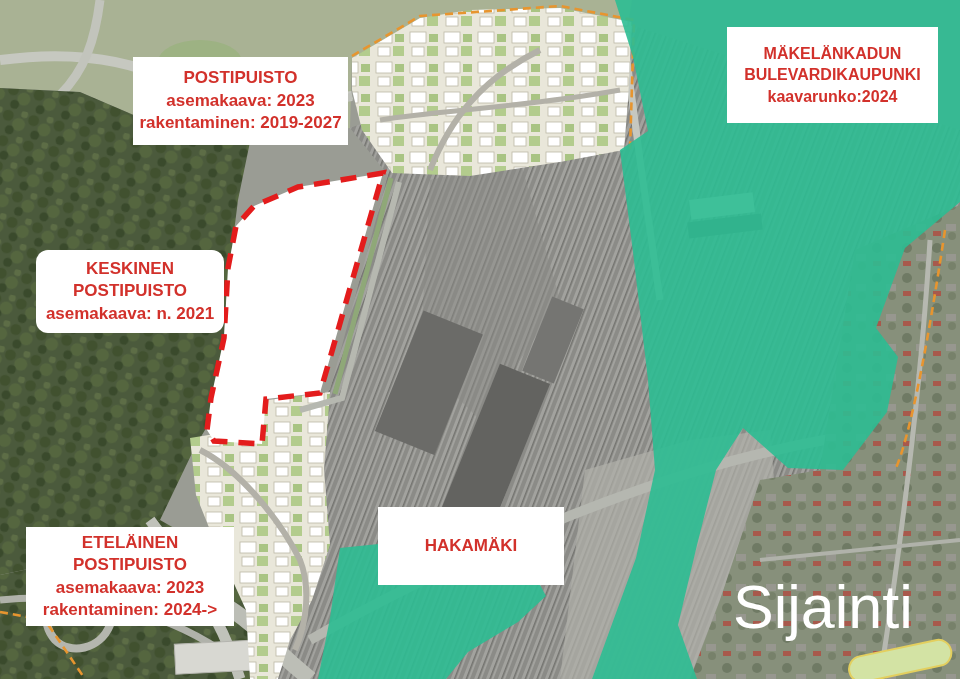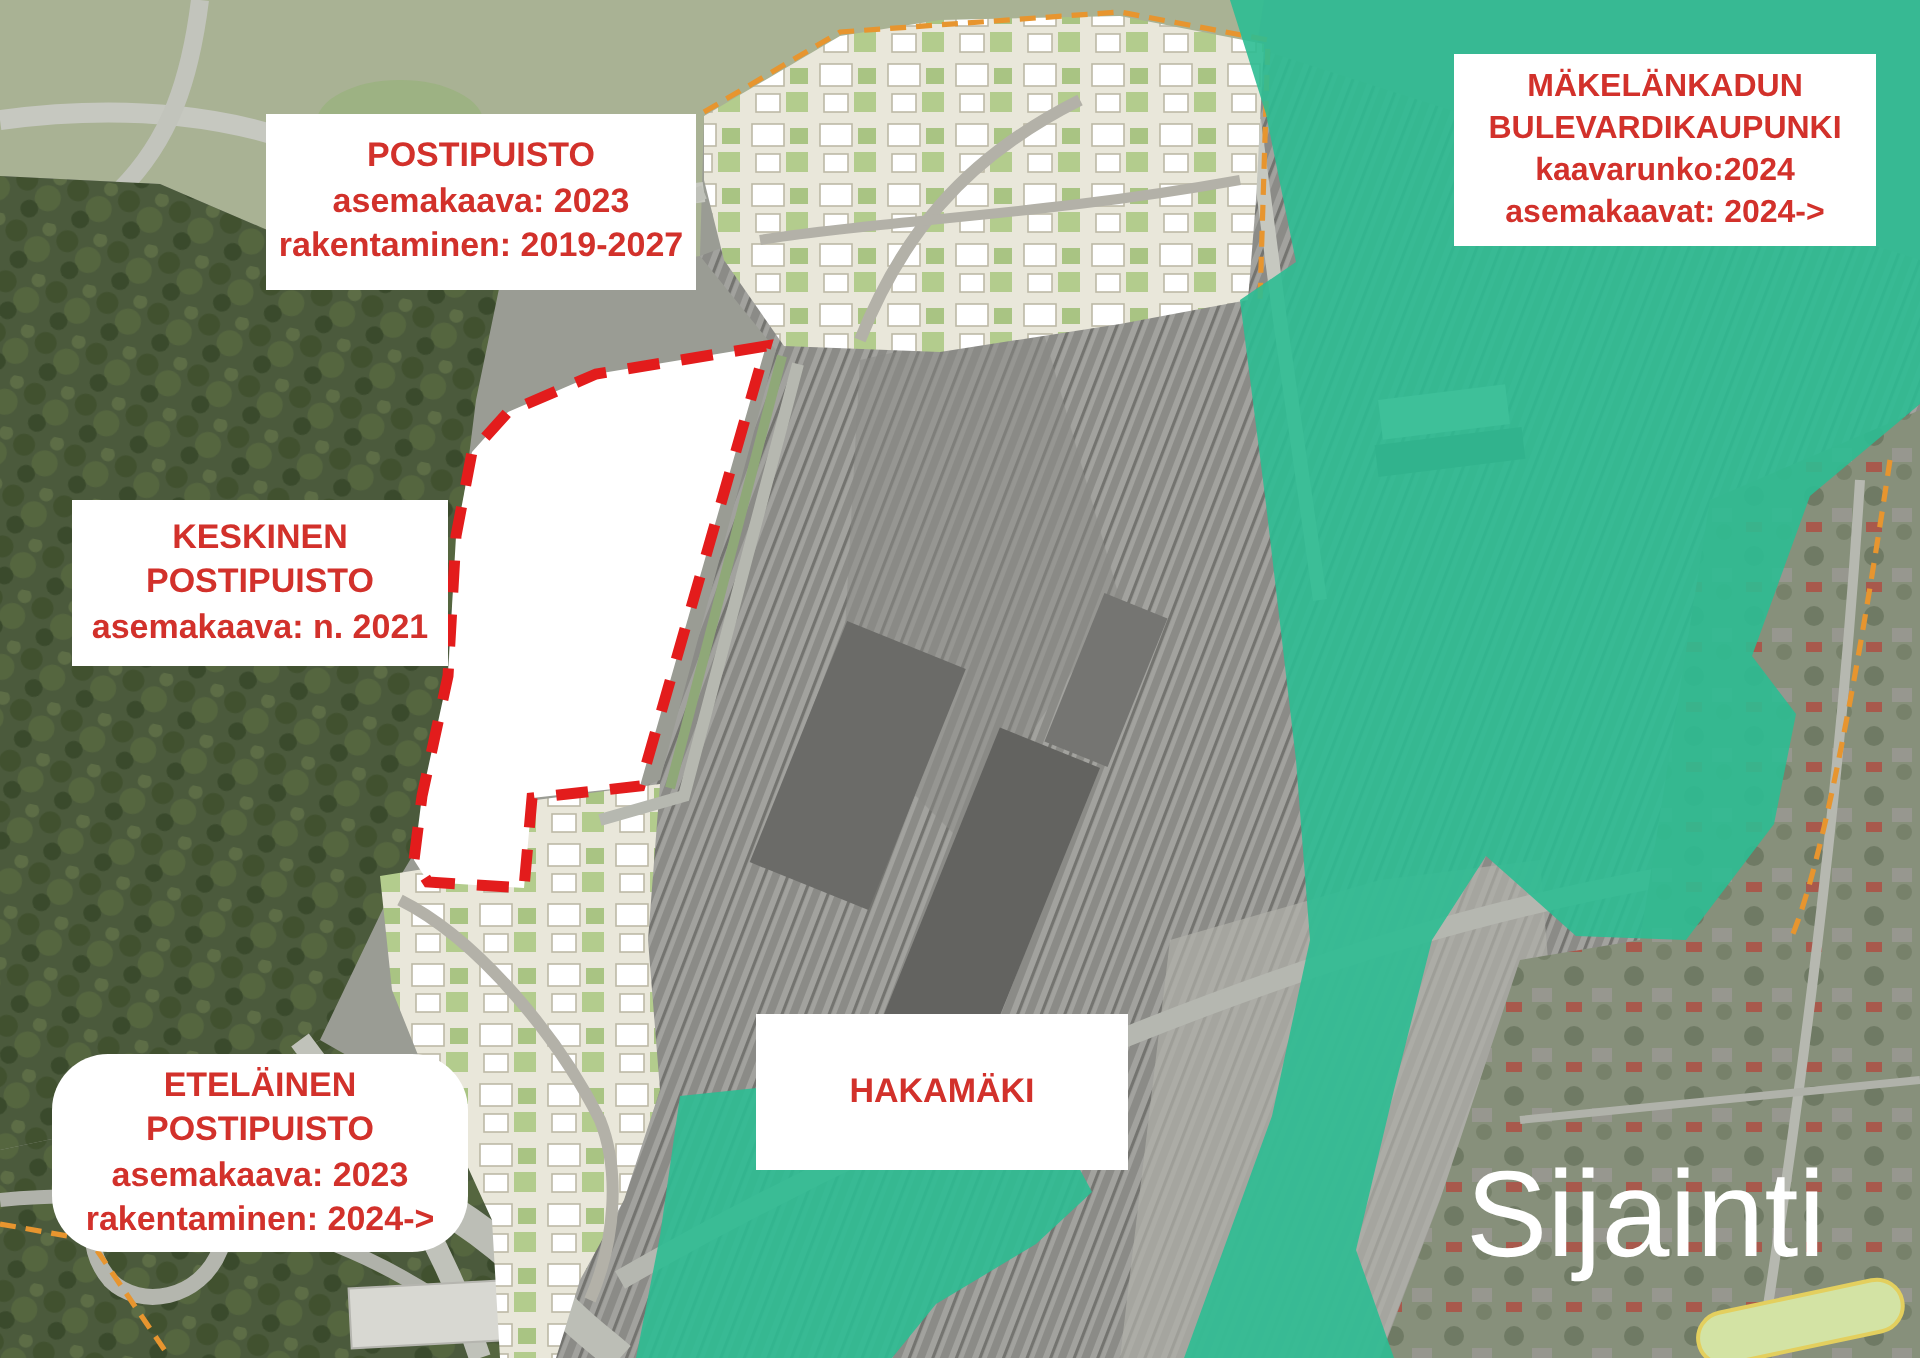--- a/index.html
+++ b/index.html
@@ -11,22 +11,22 @@
   .stage svg{position:absolute;left:0;top:0;}
   .map-label{
     position:absolute;background:#fff;color:var(--label-red,#d2312b);
     font-weight:bold;text-align:center;display:flex;flex-direction:column;
     justify-content:center;box-sizing:border-box;line-height:1.32;
     font-size:17px;padding:4px 0;white-space:nowrap;align-items:center;
   }
   .map-label .line{display:block;}
   #lbl-postipuisto{left:133px;top:57px;width:215px;height:88px;}
   #lbl-makelankatu{left:727px;top:27px;width:211px;height:96px;font-size:16px;}
-  #lbl-keskinen{left:36px;top:250px;width:188px;height:83px;}
-  #lbl-etelainen{left:26px;top:527px;width:208px;height:99px;border-radius:28px;}
+  #lbl-keskinen{left:36px;top:250px;width:188px;height:83px;border-radius:12px;}
+  #lbl-etelainen{left:26px;top:527px;width:208px;height:99px;}
   #lbl-hakamaki{left:378px;top:507px;width:186px;height:78px;}
   .watermark{
     position:absolute;left:733px;top:572px;color:var(--watermark-white,#fff);
     font-size:61px;font-weight:normal;letter-spacing:0px;
   }
 </style>
 </head>
 <body>
 
 <div class="stage">
@@ -139,21 +139,20 @@
   <div class="map-label" id="lbl-postipuisto">
     <span class="line">POSTIPUISTO</span>
     <span class="line">asemakaava: 2023</span>
     <span class="line">rakentaminen: 2019-2027</span>
   </div>
 
   <div class="map-label" id="lbl-makelankatu">
     <span class="line">MÄKELÄNKADUN</span>
     <span class="line">BULEVARDIKAUPUNKI</span>
     <span class="line">kaavarunko:2024</span>
-    <span class="line">asemakaavat: 2024-&gt;</span>
   </div>
 
   <div class="map-label" id="lbl-keskinen">
     <span class="line">KESKINEN</span>
     <span class="line">POSTIPUISTO</span>
     <span class="line">asemakaava: n. 2021</span>
   </div>
 
   <div class="map-label" id="lbl-etelainen">
     <span class="line">ETELÄINEN</span>

